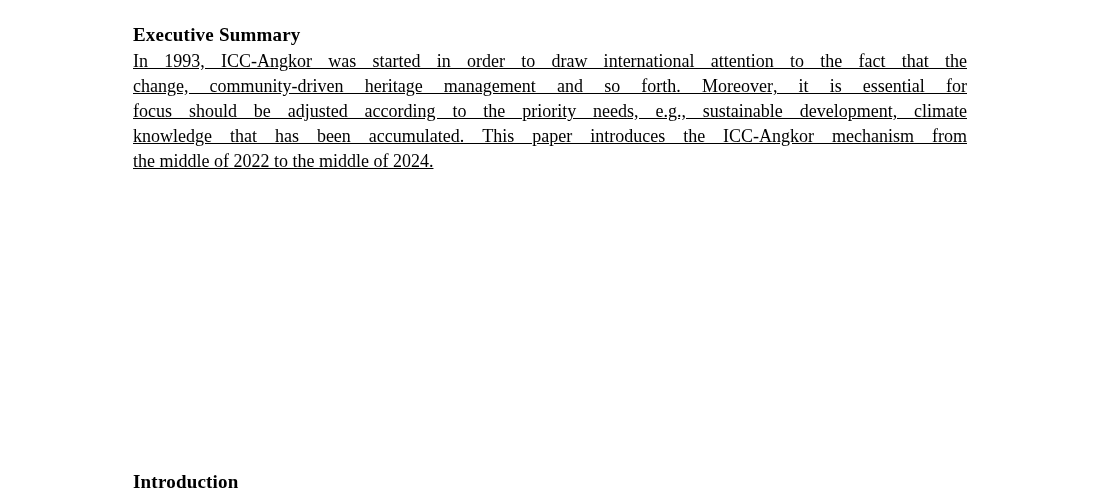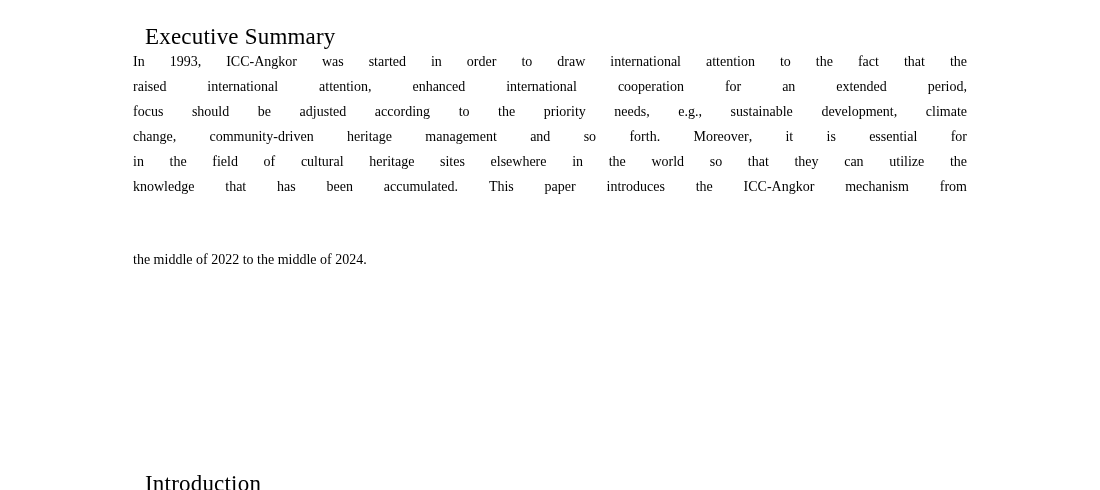--- a/index.html
+++ b/index.html
@@ -13,60 +13,57 @@
     background: #ffffff;
     color: #000000;
     font-family: "Liberation Serif", "DejaVu Serif", serif;
     overflow: hidden;
     -webkit-font-smoothing: antialiased;
   }
   .doc-heading {
     position: absolute;
     left: 133px;
     width: 834px;
-    font-size: 23px;
-    font-weight: normal;
+    font-size: 19px;
+    font-weight: bold;
     line-height: 34px;
     white-space: nowrap;
     letter-spacing: 0.2px;
-    margin-left: 12px;
   }
   #section1-heading { top: 5px; }
   #section2-heading { top: 452px; }
   .doc-paragraph {
     position: absolute;
     left: 133px;
     top: 49px;
     width: 834px;
-    font-size: 14px;
+    font-size: 18px;
+    text-decoration: underline;
   }
   .jline {
     height: 25px;
     line-height: 25px;
     overflow: hidden;
     text-align: justify;
     text-align-last: justify;
     text-justify: inter-word;
     font-kerning: none;
     font-variant-ligatures: none;
     white-space: normal;
   }
   .jline-last {
     text-align-last: left;
-    margin-top: 48px;
   }
 </style>
 </head>
 <body>
 
 <h1 id="section1-heading" class="doc-heading">Executive Summary</h1>
 
 <div id="executive-summary-paragraph" class="doc-paragraph">
     <div class="jline">In 1993, ICC-Angkor was started in order to draw international attention to the fact that the</div>
-    <div class="jline">raised international attention, enhanced international cooperation for an extended period,</div>
+    <div class="jline">change, community-driven heritage management and so forth. Moreover, it is essential for</div>
     <div class="jline">focus should be adjusted according to the priority needs, e.g., sustainable development, climate</div>
-    <div class="jline">change, community-driven heritage management and so forth. Moreover, it is essential for</div>
-    <div class="jline">in the field of cultural heritage sites elsewhere in the world so that they can utilize the</div>
     <div class="jline">knowledge that has been accumulated. This paper introduces the ICC-Angkor mechanism from</div>
     <div class="jline jline-last">the middle of 2022 to the middle of 2024.</div>
   </div>
 
 <h1 id="section2-heading" class="doc-heading">Introduction</h1>
 
 </body></html>

